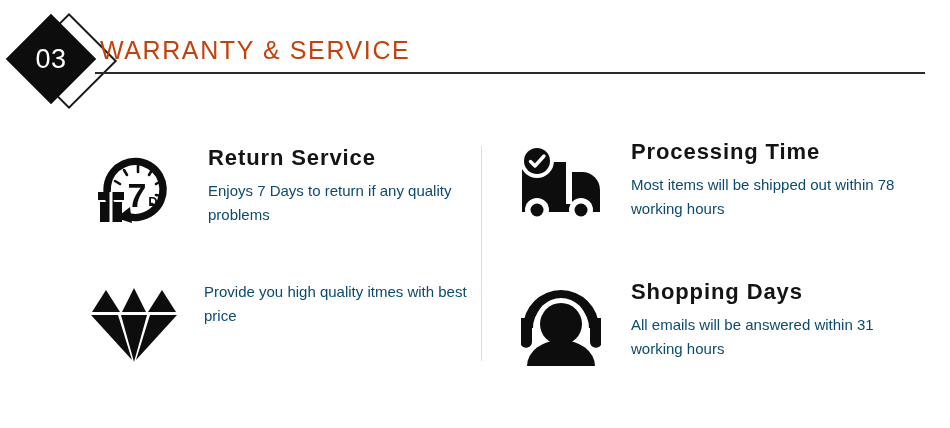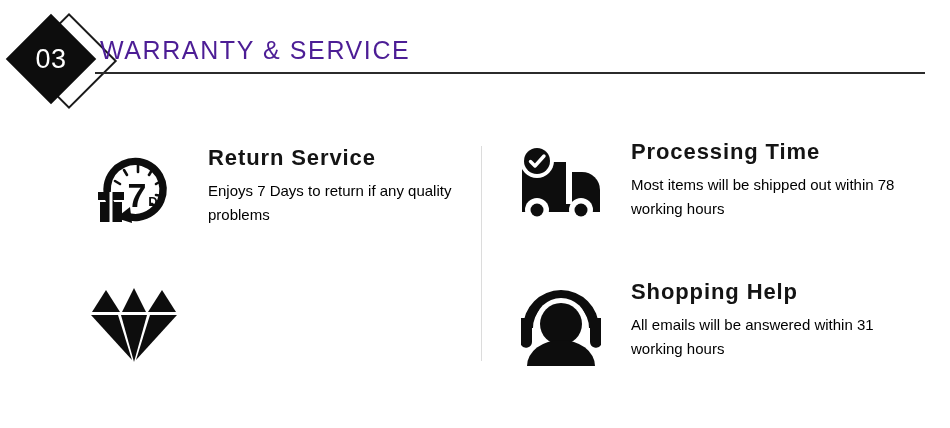--- a/index.html
+++ b/index.html
@@ -77,21 +77,21 @@
     line-height: 1;
   }
 
   .header-title {
     position: absolute;
     left: 100px;
     top: 36px;
     font-size: 25px;
     font-weight: 400;
     letter-spacing: 1.6px;
-    color: #4c1d95;
+    color: #c2410c;
     white-space: nowrap;
   }
 
   .header-rule {
     position: absolute;
     left: 95px;
     top: 72px;
     width: 830px;
     height: 2px;
     background: #2b2b2b;
@@ -146,21 +146,21 @@
     color: #141414;
     line-height: 1.1;
     margin: 0 0 9px 0;
     white-space: nowrap;
   }
 
   .feature-desc {
     font-size: 15px;
     font-weight: 400;
     line-height: 24px;
-    color: #000000;
+    color: #0c4a6e;
     margin: 0;
     max-width: 265px;
   }
 
   svg { display: block; }
 </style>
 </head>
 <body>
 
 <div class="page">
@@ -259,20 +259,21 @@
             <polygon points="34,28 46,4 58,28"></polygon>
             <polygon points="60,28 74,6 88,28"></polygon>
 
             <polygon points="3,31 30,31 44,76"></polygon>
             <polygon points="33,31 59,31 46,78"></polygon>
             <polygon points="62,31 89,31 48,76"></polygon>
           </g>
         </svg>
       </div>
       <div class="cell-text">
+        <div class="feature-desc">Provide you high quality itmes with best price</div>
       </div>
     </div>
 
     <div class="cell cell-3">
       <div class="cell-icon">
         <svg width="88" height="84" viewBox="0 0 88 84" aria-hidden="true">
           <g fill="#0d0d0d">
 
             <path d="M6 46 A38 38 0 0 1 82 46 L72 46 A28 28 0 0 0 16 46 Z"></path>
 
@@ -280,19 +281,19 @@
             <path d="M84 36 h-11 v24 a6 6 0 0 0 11 3 z"></path>
 
             <circle cx="44" cy="42" r="26" fill="#ffffff"></circle>
             <circle cx="44" cy="42" r="21" fill="#0d0d0d"></circle>
 
             <path d="M10 84 a34 26 0 0 1 68 0 z"></path>
           </g>
         </svg>
       </div>
       <div class="cell-text">
-        <div class="feature-title">Shopping Help</div>
+        <div class="feature-title">Shopping Days</div>
         <div class="feature-desc">All emails will be answered within 31 working hours</div>
       </div>
     </div>
 
   </div>
 </div>
 
 </body></html>

